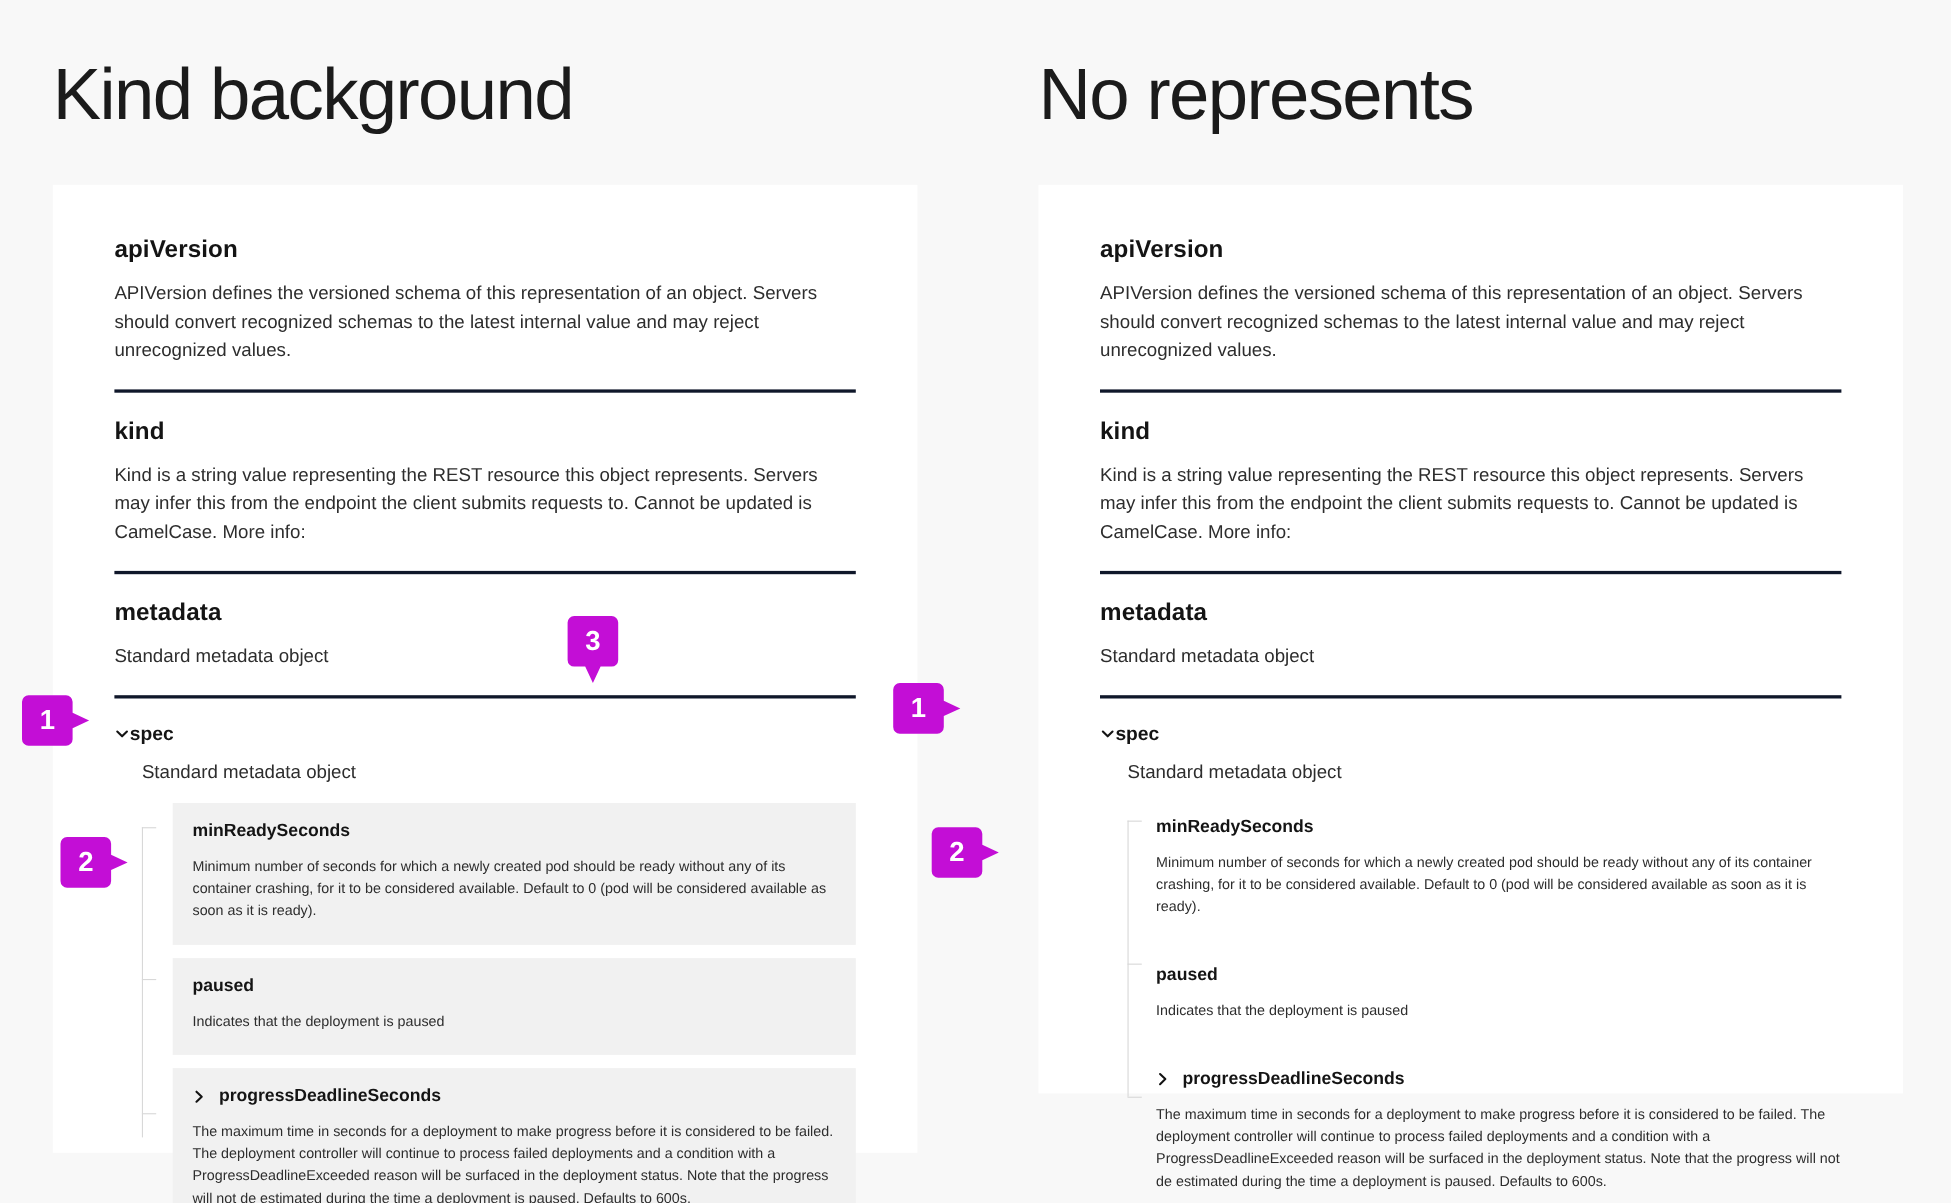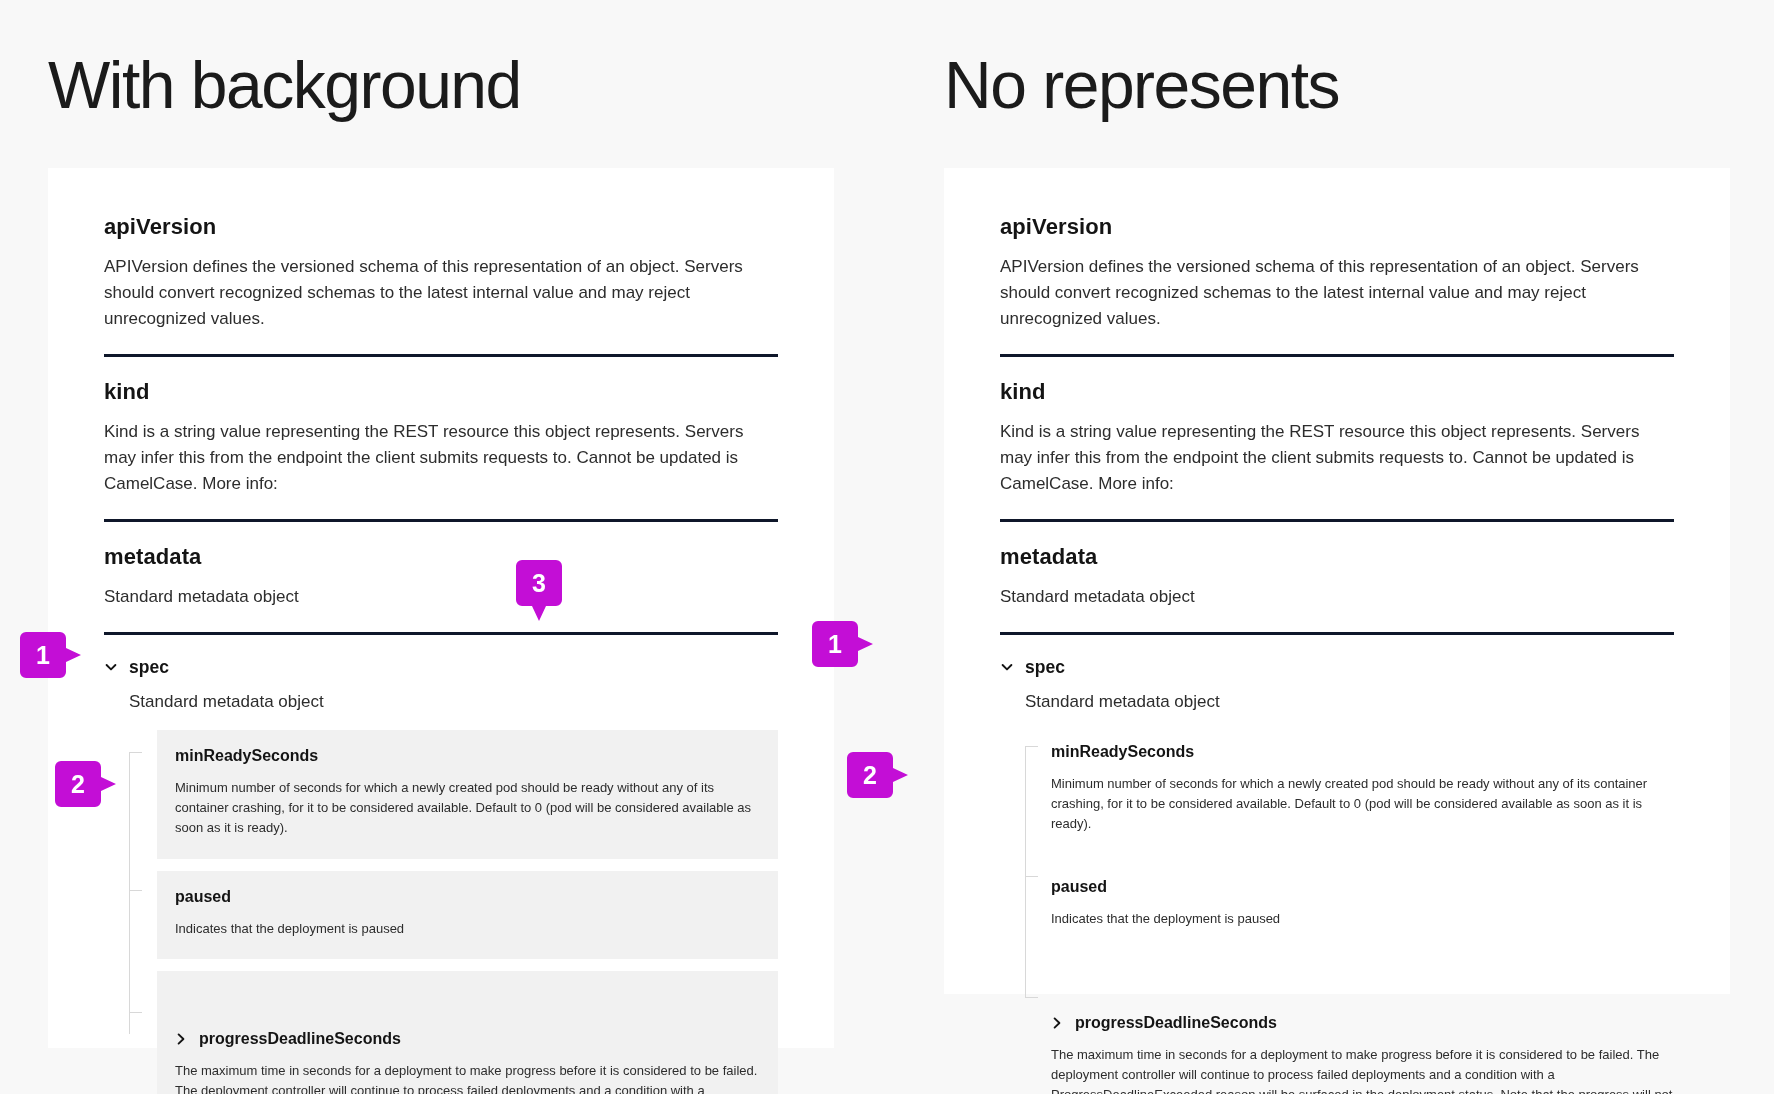--- a/index.html
+++ b/index.html
@@ -63,21 +63,21 @@
     line-height: 1.52;
     margin: 0;
     max-width: 690px;
   }
 
   
   .spec-row { border-top: 1px solid #ececec; padding-top: 24px; }
   .spec-head {
     display: flex;
     align-items: center;
-    gap: 11px;
+    gap: 0;
     margin-bottom: 14px;
   }
   .chevron {
     width: 14px; height: 14px;
     display: inline-block;
     flex: 0 0 14px;
     position: relative;
   }
   .chevron svg { display:block; }
   .spec-label {
@@ -123,21 +123,21 @@
     margin: 0 0 13px 0;
     line-height: 1.2;
   }
   .child-desc {
     font-size: 13px;
     color: #2d2d2d;
     line-height: 1.55;
     margin: 0;
   }
   .child-name.with-chev {
-    display: flex; align-items: center; gap: 10px; margin-top: 42px;
+    display: flex; align-items: center; gap: 10px;
   }
 
   
   #panel-right .child { padding: 12px 0 14px 0; background: none; }
   #panel-right .child + .child { margin-top: 16px; }
   #panel-right .children { padding-left: 26px; }
 
   
   .badge {
     position: absolute;
@@ -162,21 +162,21 @@
   #badge-l2 { left: 55px;  top: 761px; }
   #badge-l3 { left: 516px; top: 560px; }
   #badge-r1 { left: 812px; top: 621px; }
   #badge-r2 { left: 847px; top: 752px; }
 </style>
 </head>
 <body>
 
 <div class="page">
 
-  <div class="col-title" id="title-left">With background</div>
+  <div class="col-title" id="title-left">Kind background</div>
 
   <div class="panel" id="panel-left">
     <div class="panel-inner">
 
       <div class="row">
         <div class="field-name">apiVersion</div>
         <p class="field-desc">APIVersion defines the versioned schema of this representation of an object. Servers should convert recognized schemas to the latest internal value and may reject unrecognized values.</p>
       </div>
 
       <div class="row">

